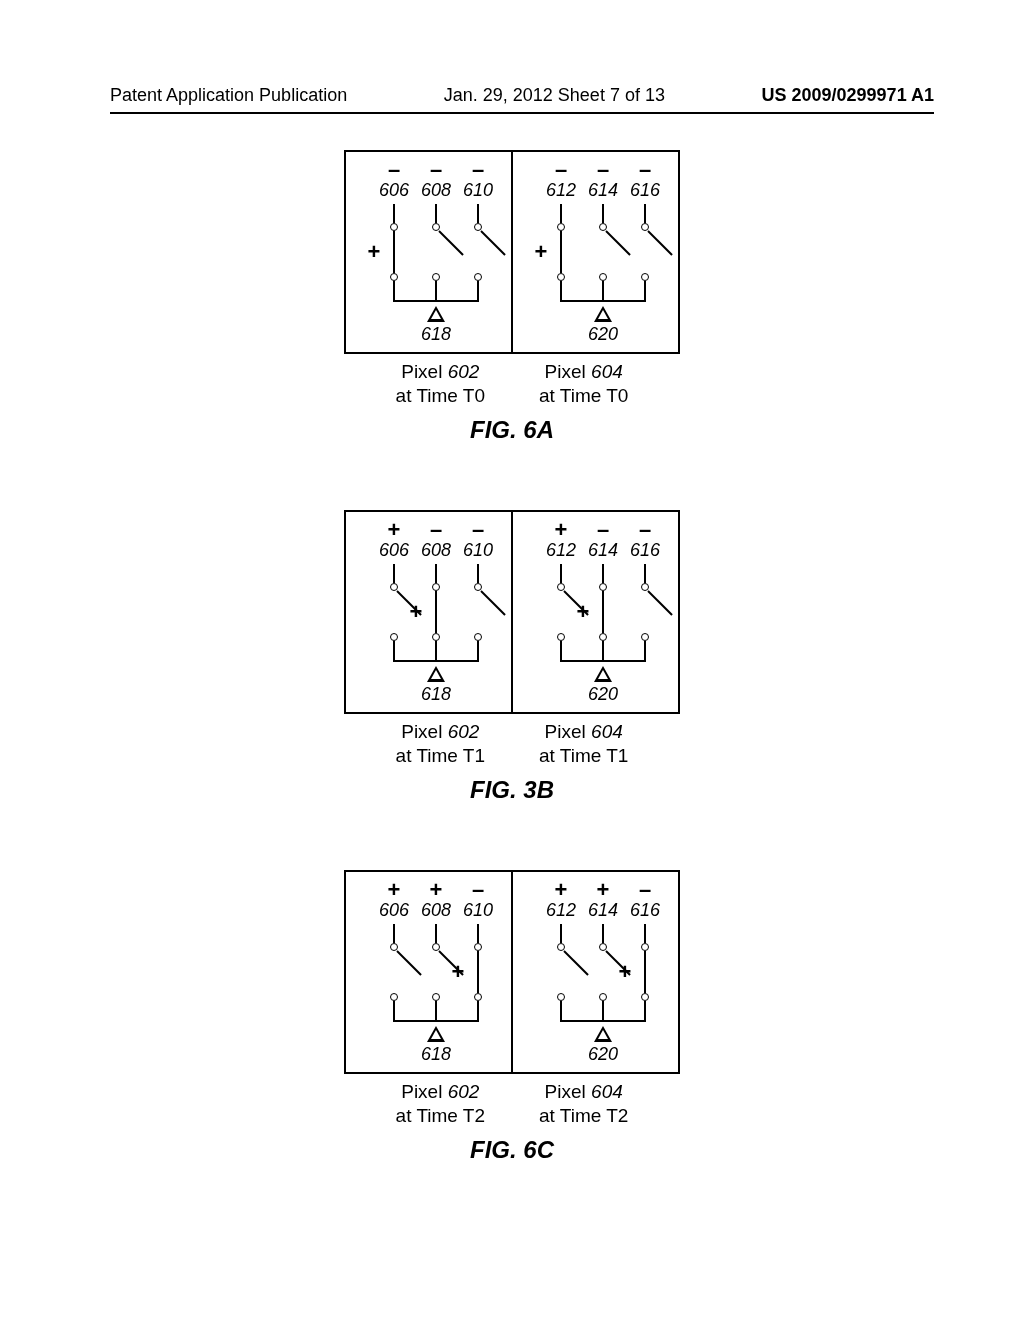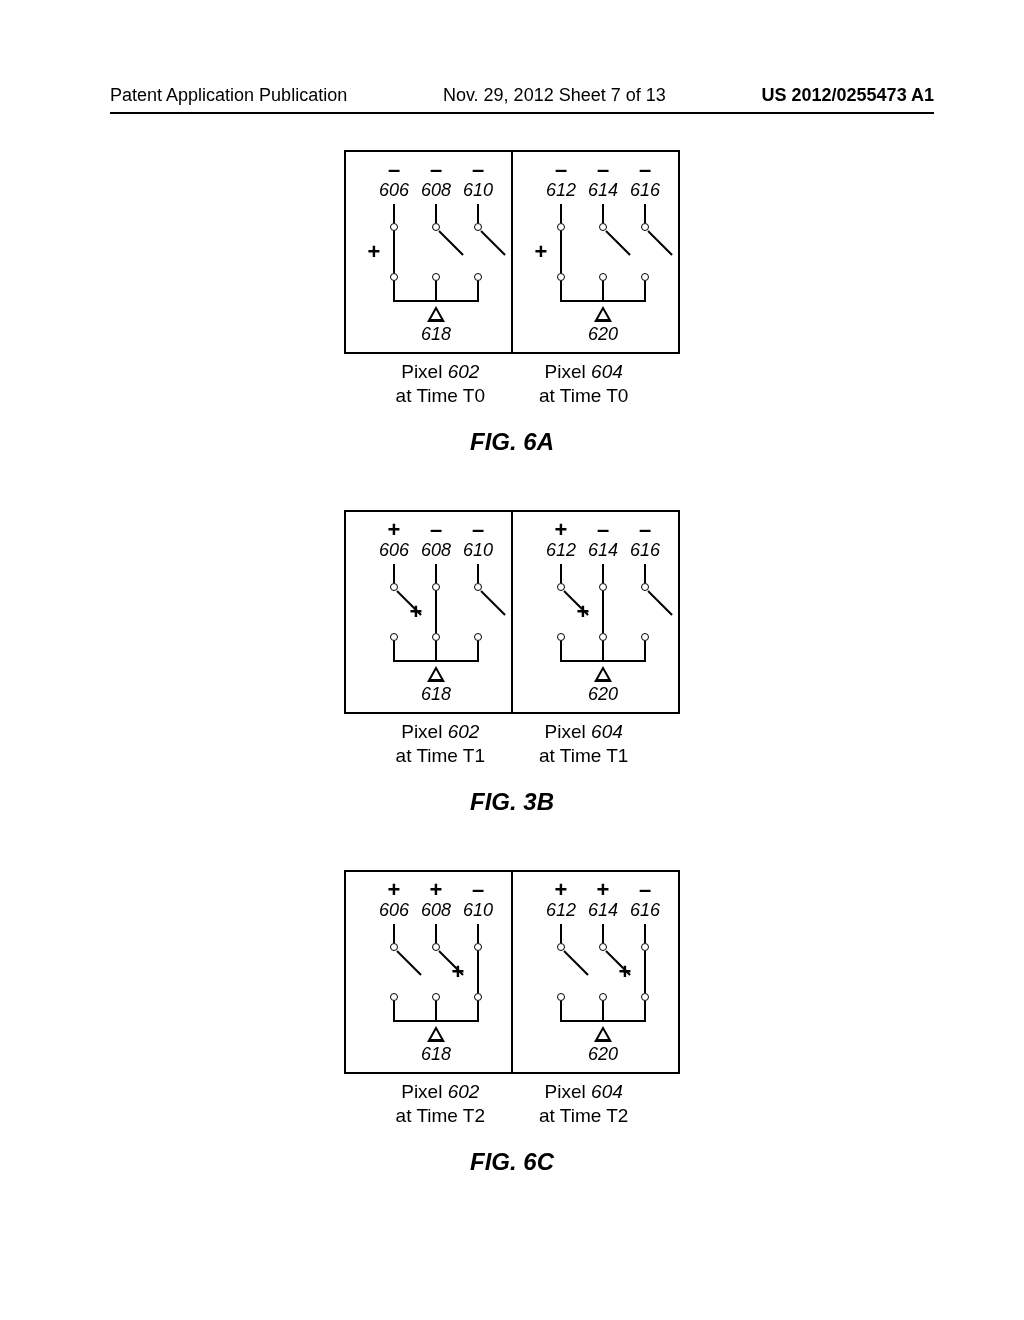--- a/index.html
+++ b/index.html
@@ -117,34 +117,34 @@
     margin-top: 6px;
     gap: 54px;
   }
   .caption {
     text-align: center;
     font-size: 19px;
     line-height: 1.25;
   }
   .caption .pixnum { font-style: italic; }
   .figlabel {
-    margin-top: 20px;
+    margin-top: 8px;
     font-size: 24px;
     font-weight: bold;
     font-style: italic;
     text-align: center;
   }
 </style>
 </head>
 <body>
 
 <div class="header">
   <span>Patent Application Publication</span>
-  <span>Nov. 29, 2012  Sheet 7 of 13</span>
-  <span class="header-right">US 2012/0255473 A1</span>
+  <span>Jan. 29, 2012  Sheet 7 of 13</span>
+  <span class="header-right">US 2009/0299971 A1</span>
 </div>
 <div class="header-rule"></div>
 
 <div id="figures-root">
     <div class="fig-block" style="top: 150px;">
       <div class="fig-pair">
         <div class="cell">
           <span class="sign" style="left: 48px; top: 18px;">–</span>
           <span class="sign" style="left: 90px; top: 18px;">–</span>
           <span class="sign" style="left: 132px; top: 18px;">–</span>

